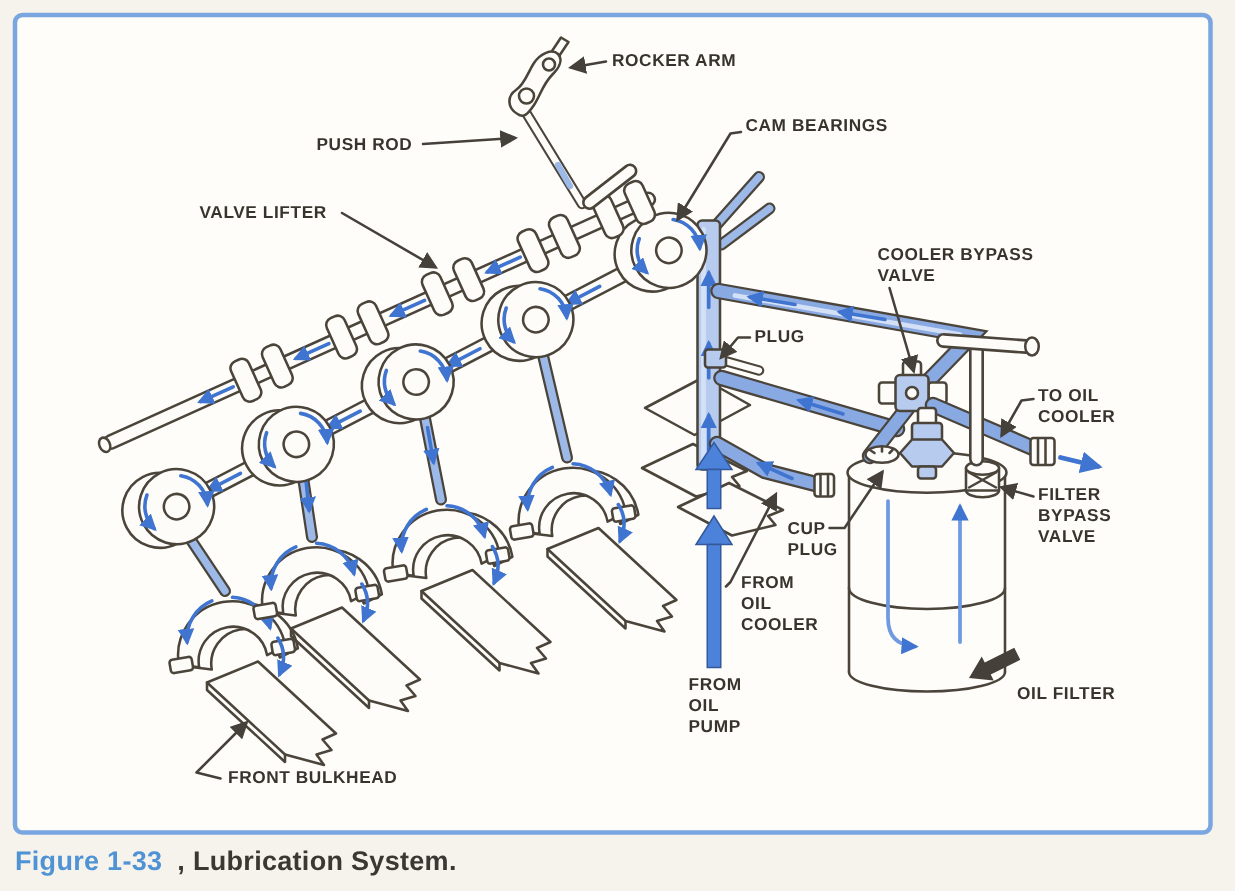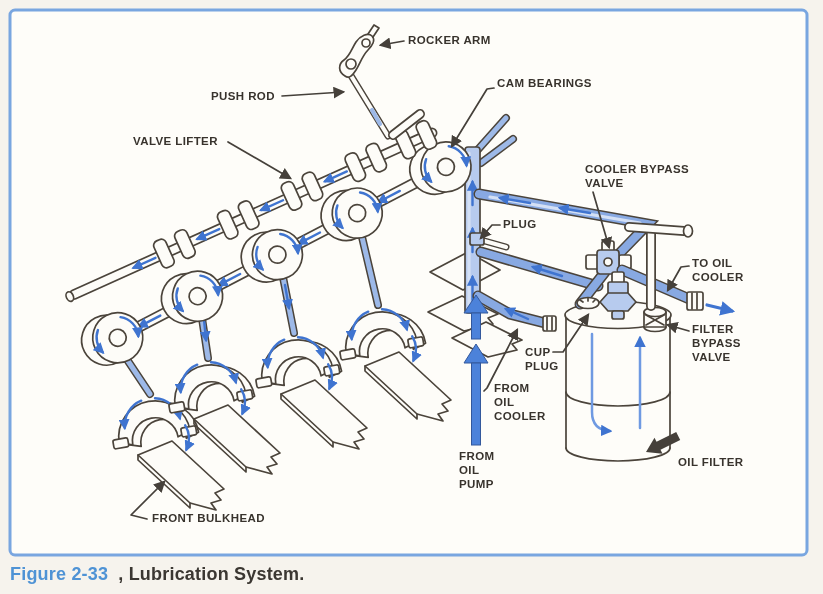--- a/index.html
+++ b/index.html
@@ -304,15 +304,15 @@
     <text class="lbl" x="494" y="420">COOLER</text>
     <text class="lbl" x="459" y="460">FROM</text>
     <text class="lbl" x="459" y="474">OIL</text>
     <text class="lbl" x="459" y="488">PUMP</text>
     <text class="lbl" x="678" y="466">OIL FILTER</text>
     <text class="lbl" x="152" y="522">FRONT BULKHEAD</text>
   </g>
 </svg>
 
 <div class="caption">
-  <span class="fig">Figure 2-33</span><span class="rest">, Lubrication System.</span>
+  <span class="fig">Figure 1-33</span><span class="rest">, Lubrication System.</span>
 </div>
 </div>
 
 </body></html>

